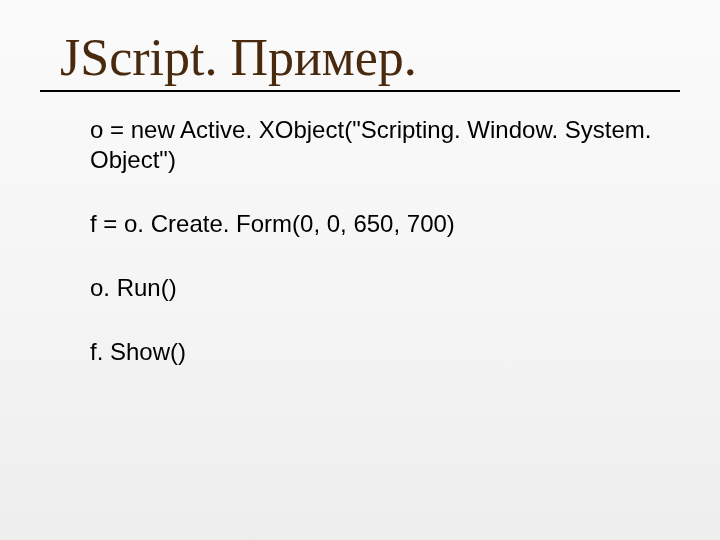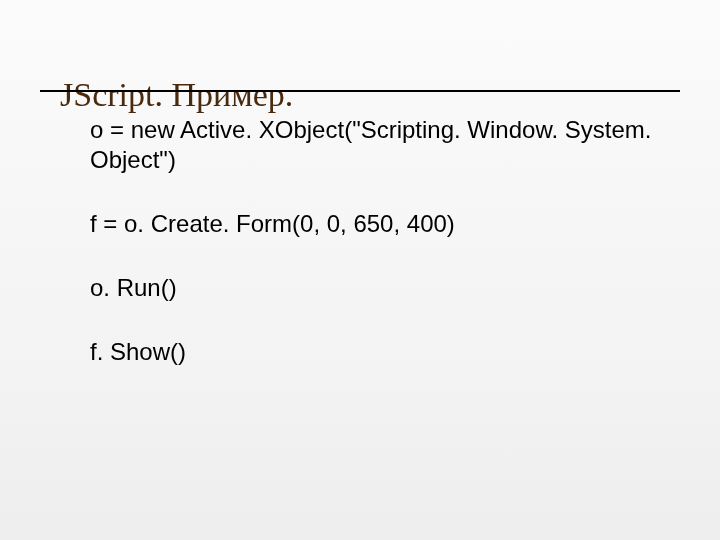--- a/index.html
+++ b/index.html
@@ -16,24 +16,23 @@
     width: 720px;
     height: 540px;
     box-sizing: border-box;
     background: linear-gradient(to bottom, #fbfbfb 0%, #f4f4f4 60%, #eeeeee 100%);
   }
   .title {
     position: absolute;
     left: 60px;
     top: 28px;
     font-family: "Times New Roman", Times, serif;
-    font-size: 34px;
+    font-size: 52px;
     color: #4a2a0f;
     letter-spacing: 0px;
-    margin-top: 48px;
   }
   .rule {
     position: absolute;
     left: 40px;
     right: 40px;
     top: 90px;
     height: 0;
     border-top: 2px solid #000000;
   }
   .body {
@@ -54,17 +53,17 @@
 </style>
 </head>
 <body>
 
 <div class="slide">
   <div class="title">JScript. Пример.</div>
   <div class="rule"></div>
 
   <div class="body">
     <div class="para">o = new Active. XObject("Scripting. Window. System. Object")</div>
-    <div class="para">f = o. Create. Form(0, 0, 650, 400)</div>
+    <div class="para">f = o. Create. Form(0, 0, 650, 700)</div>
     <div class="para">o. Run()</div>
     <div class="para">f. Show()</div>
   </div>
 </div>
 
 </body></html>

